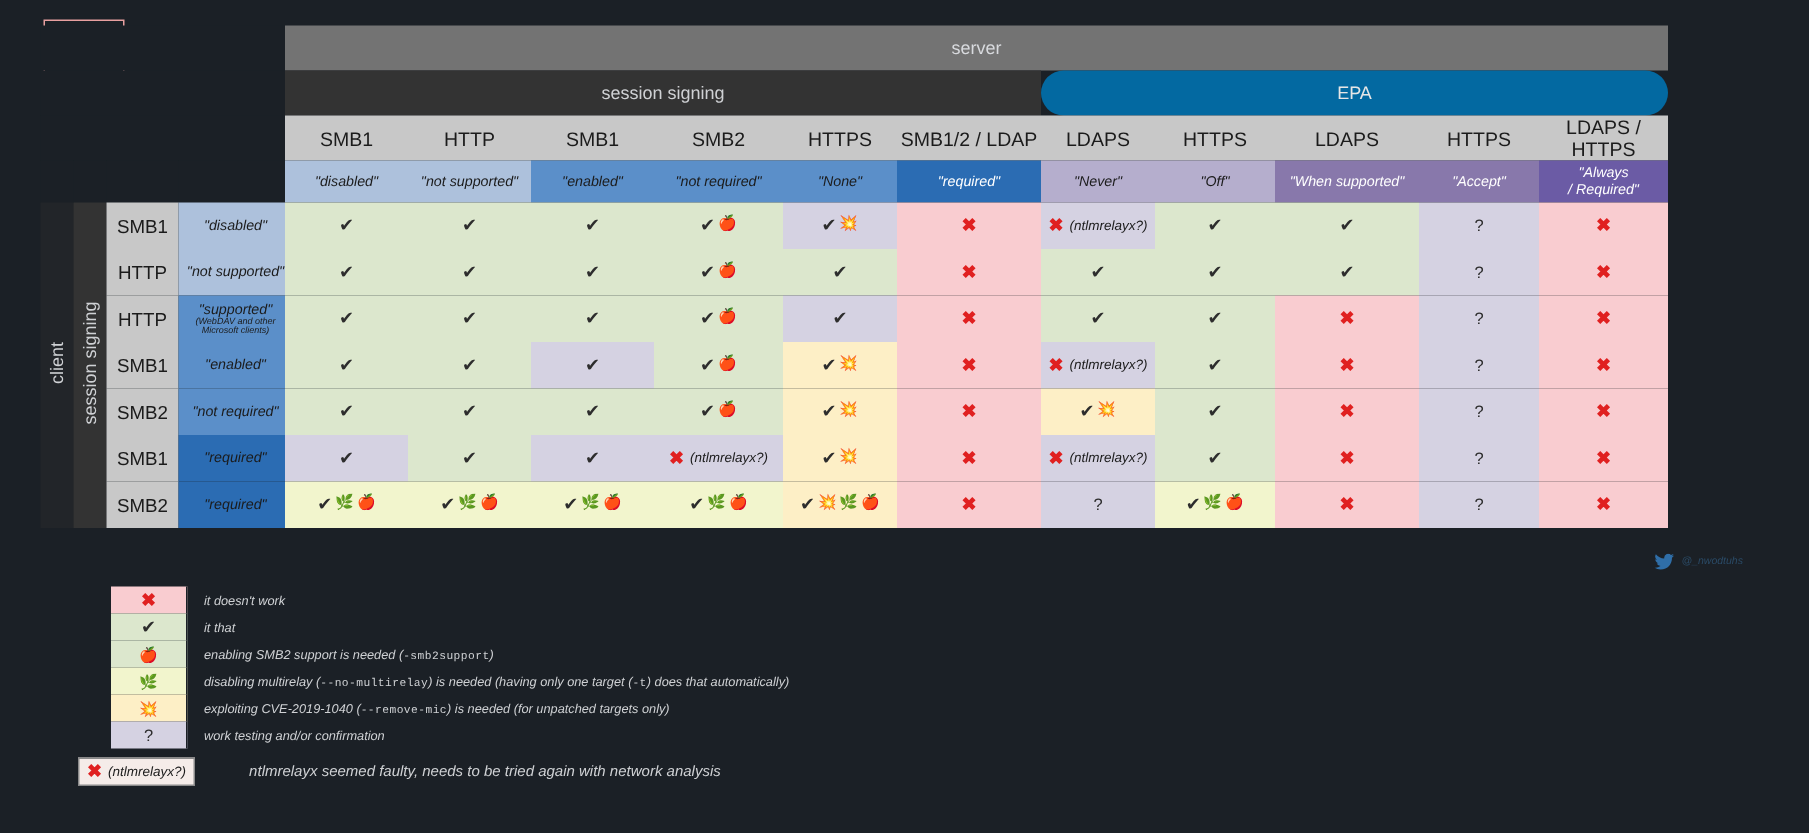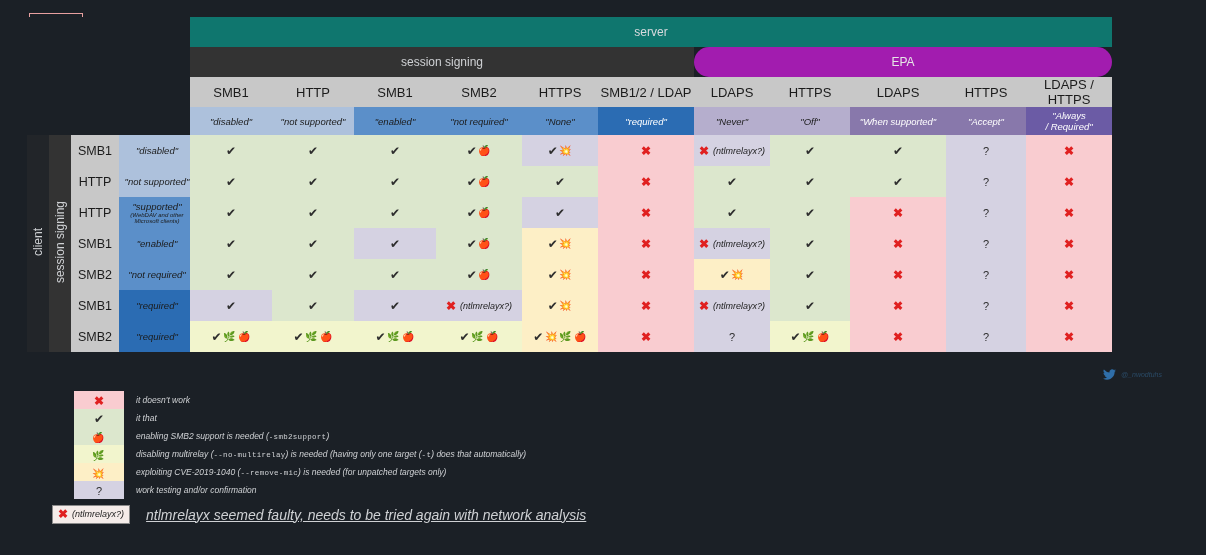--- a/index.html
+++ b/index.html
@@ -49,32 +49,32 @@
     font-weight: normal;
     text-align: center;
     vertical-align: middle;
   }
 
   
   .void { background: #1b2026; }
 
   
   .band-server {
-    background: #0f766e;
+    background: #737373;
     color: #d8dade;
     font-size: 12px;
     height: 30px;
   }
   .band-group {
     background: #333333;
     color: #cfd1d4;
     font-size: 12px;
     height: 30px;
   }
-  .band-group.epa { background: #a21caf; color: #e6e6e6; border-radius: 15px; }
+  .band-group.epa { background: #0369a1; color: #e6e6e6; border-radius: 15px; }
 
   
   .proto {
     background: #c8c8c8;
     color: #1b1b1b;
     font-size: 13px;
     height: 28px;
   }
 
   
@@ -200,26 +200,25 @@
   }
   #legend2 .swatch2 {
     background: #f5ece9;
     border: 1px solid #8a8a8a;
     padding: 2px 5px 3px 5px;
     display: flex;
     align-items: center;
     gap: 2px;
   }
   #legend2 .txt2 {
-    margin-left: 16px;
+    margin-left: 36px;
     color: #cfd1d4;
-    font-size: 14px;
+    font-size: 10px;
     font-style: italic;
     white-space: nowrap;
-    text-decoration: underline;
   }
 </style>
 </head>
 <body>
 
 <div id="wip-badge">
   <span>Work</span>
   <span>In</span>
   <span>Progress</span>
 </div>

